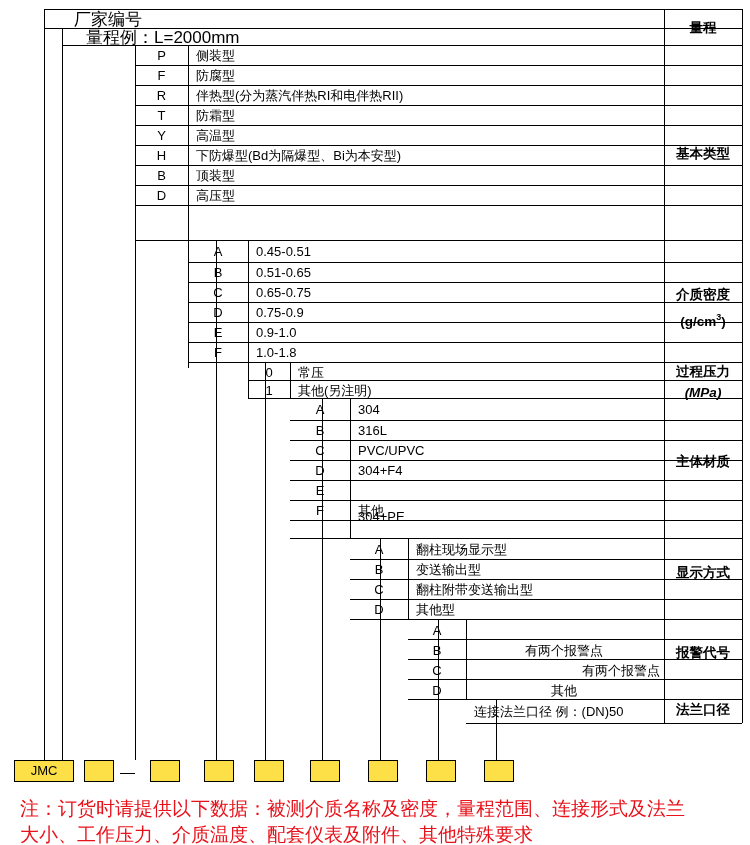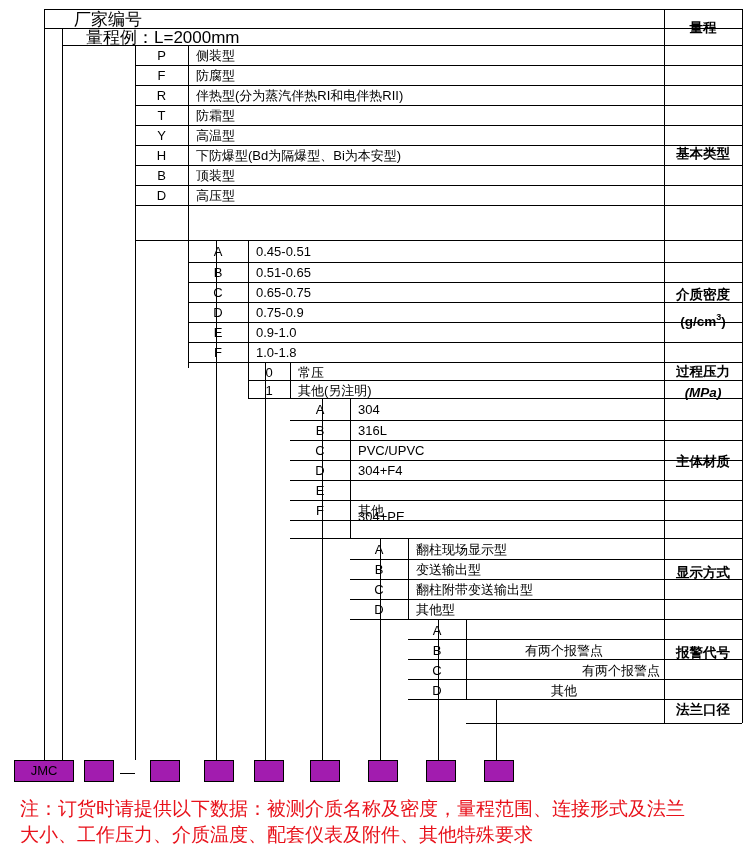--- a/index.html
+++ b/index.html
@@ -52,21 +52,21 @@
     text-align: left;
     padding-left: 6px;
     font-size: 17px;
   }
 
   
   .modelbox {
     position: absolute;
     box-sizing: border-box;
     border: 1px solid #000;
-    background: #a21caf;
+    background: #fde047;
     font-size: 13px;
     text-align: center;
     line-height: 20px;
     height: 22px;
   }
   .dash {
     position: absolute;
     font-size: 15px;
     line-height: 15px;
   }
@@ -255,20 +255,21 @@
   <div class="cell desc" style="left:410px; top:600px; width:250px;">其他型</div>
 
   <div class="cell code" style="left:408px; top:621px; width:58px;">A</div>
   <div class="cell code" style="left:408px; top:641px; width:58px;">B</div>
   <div class="cell desc" style="left:468px; top:641px; width:192px; text-align:center; padding-left:0;">有两个报警点</div>
   <div class="cell code" style="left:408px; top:661px; width:58px;">C</div>
   <div class="cell desc" style="left:468px; top:661px; width:192px; text-align:right; padding-left:0;">有两个报警点</div>
   <div class="cell code" style="left:408px; top:681px; width:58px;">D</div>
   <div class="cell desc" style="left:468px; top:681px; width:192px; text-align:center; padding-left:0;">其他</div>
 
+  <div class="cell desc" style="left:468px; top:702px; width:192px;">连接法兰口径 例：(DN)50</div>
 
   <div class="modelbox" style="left:14px; top:760px; width:60px;">JMC</div>
   <div class="modelbox" style="left:84px; top:760px; width:30px;"></div>
   <div class="dash" style="left:120px; top:764px;">—</div>
   <div class="modelbox" style="left:150px; top:760px; width:30px;"></div>
   <div class="modelbox" style="left:204px; top:760px; width:30px;"></div>
   <div class="modelbox" style="left:254px; top:760px; width:30px;"></div>
   <div class="modelbox" style="left:310px; top:760px; width:30px;"></div>
   <div class="modelbox" style="left:368px; top:760px; width:30px;"></div>
   <div class="modelbox" style="left:426px; top:760px; width:30px;"></div>

